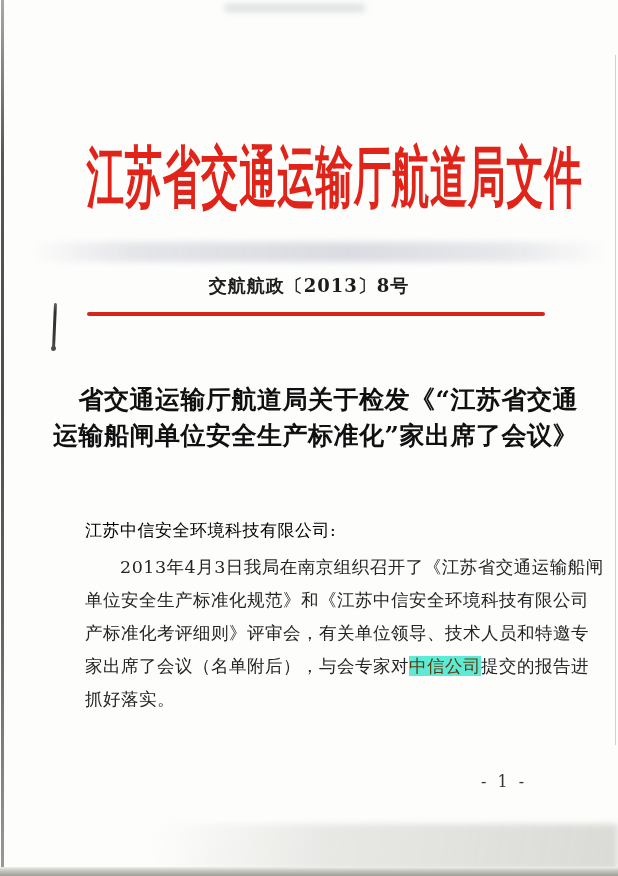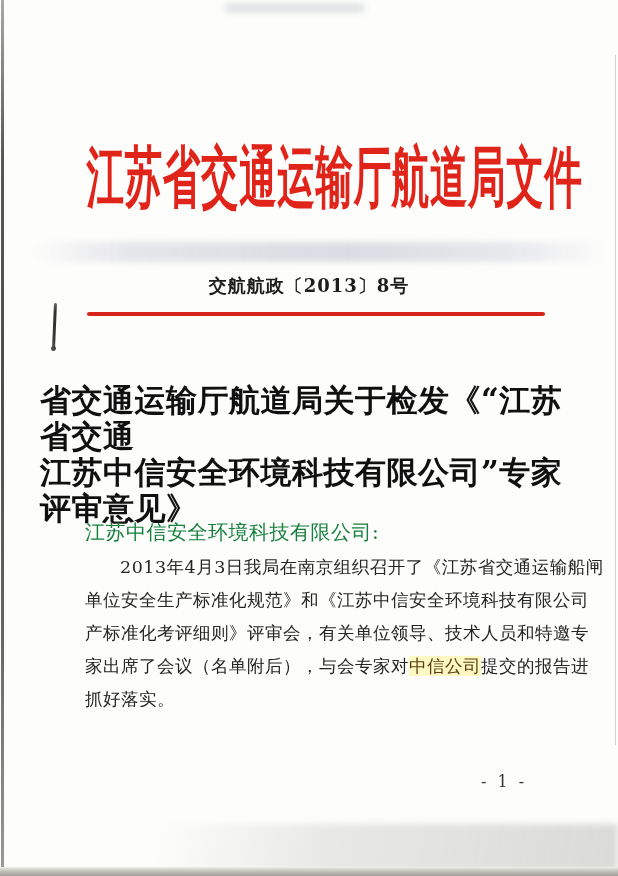--- a/index.html
+++ b/index.html
@@ -107,47 +107,47 @@
   .red-rule {
     position: absolute;
     top: 312px; left: 87px;
     width: 458px; height: 4px;
     background: #d6261c;
     border-radius: 2px;
   }
   .doc-title {
     position: absolute;
     top: 382px; left: 40px; right: 40px;
-    text-align: left;
+    text-align: right;
     color: #101010;
-    font-size: 31px;
+    font-size: 25px;
     font-weight: 700;
     line-height: 36px;
     letter-spacing: 0.5px;
   }
   .addressee {
     position: absolute;
     top: 519px; left: 85px;
-    color: #15803d;
-    font-size: 20px;
+    color: #000000;
+    font-size: 17px;
     letter-spacing: 0.5px;
   }
   .body-para {
     position: absolute;
     top: 551px; left: 85px;
     width: 466px;
     color: #242424;
     font-size: 17.5px;
     line-height: 33px;
     letter-spacing: 0.5px;
   }
   .body-line { white-space: nowrap; }
   .body-line.indent { padding-left: 35px; }
   .hl {
-    background: #fef9c3;
+    background: #5eead4;
     color: #5a3a10;
   }
   .page-number {
     position: absolute;
     top: 772px; left: 481px;
     color: #333333;
     font-size: 16px;
     letter-spacing: 3px;
     white-space: nowrap;
   }
@@ -166,21 +166,21 @@
   <div class="bottom-band"></div>
 
   <div class="header-title">江苏省交通运输厅航道局文件</div>
 
   <div class="doc-number">交航航政〔2013〕8号</div>
 
   <div class="red-rule"></div>
 
   <div class="doc-title">
     <div>省交通运输厅航道局关于检发《“江苏省交通</div>
-    <div>江苏中信安全环境科技有限公司”专家评审意见》</div>
+    <div>运输船闸单位安全生产标准化”家出席了会议》</div>
   </div>
 
   <div class="addressee">江苏中信安全环境科技有限公司:</div>
 
   <div class="body-para">
     <div class="body-line indent">
       <span>2013年4月3日我局在南京组织召开了《江苏省交通运输船闸</span><span></span>
     </div>
     <div class="body-line">
       <span>单位安全生产标准化规范》和《江苏中信安全环境科技有限公司</span><span></span>

